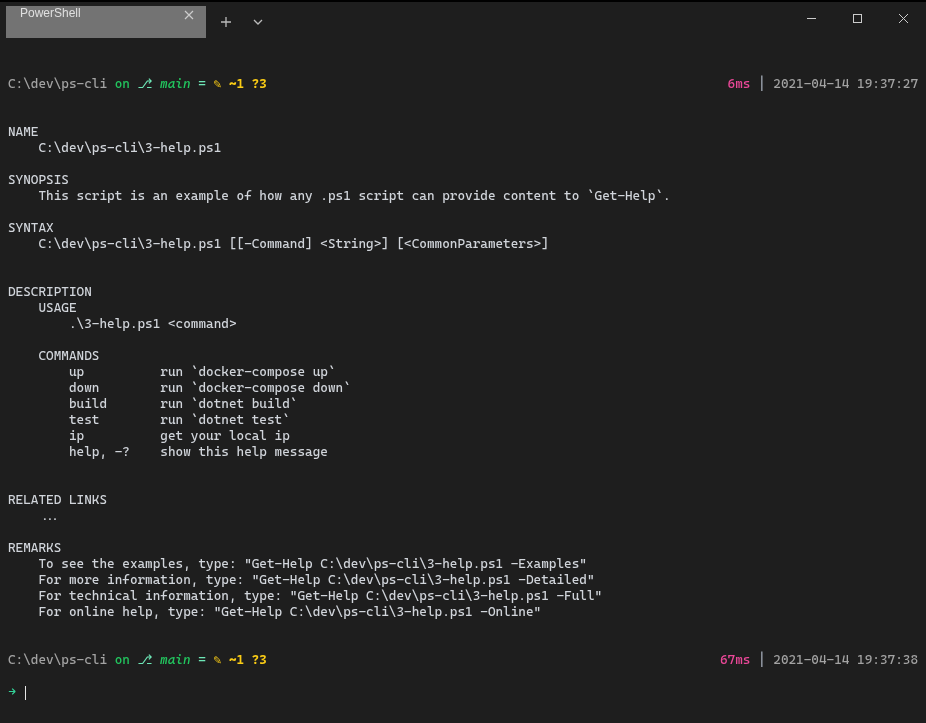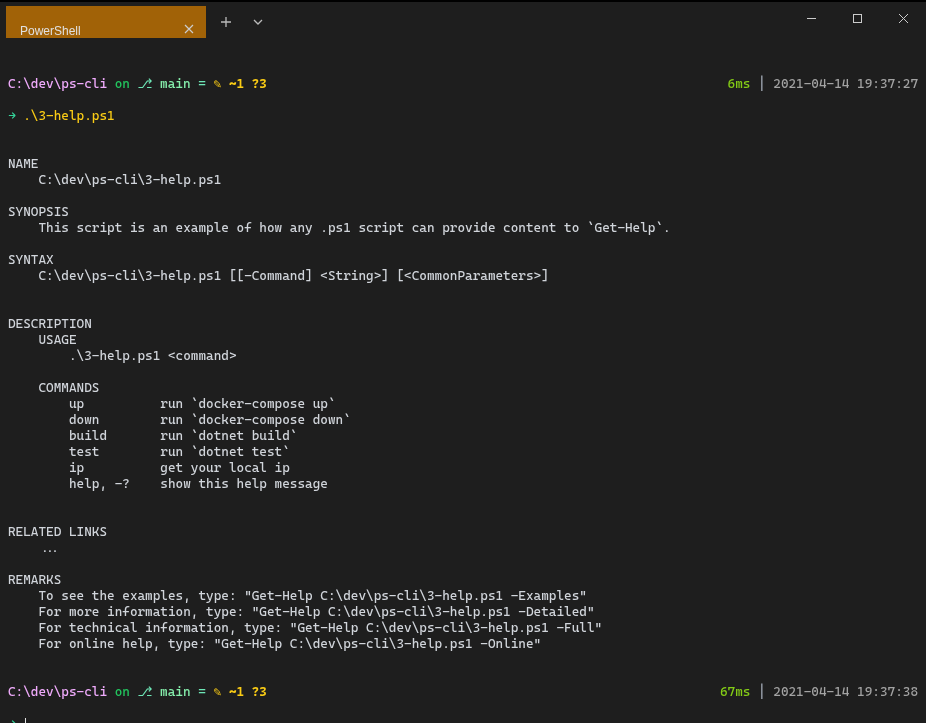--- a/index.html
+++ b/index.html
@@ -14,25 +14,25 @@
   }
   .title-bar {
     height: 38px;
     background: #1e1e1e;
     display: flex;
     align-items: flex-end;
     position: relative;
     border-top: 2px solid #000;
   }
   .tab {
-    background: #a16207;
+    background: #737373;
     height: 32px;
     margin-left: 6px;
     display: flex;
-    align-items: flex-end;
+    align-items: flex-start;
     padding: 0 8px 0 14px;
     color: #e0e0e0;
     font-family: "Segoe UI", sans-serif;
     font-size: 12px;
     min-width: 200px;
     position: relative;
   }
   .tab-label { flex: 1; }
   .tab-close {
     width: 18px; height: 18px;
@@ -69,28 +69,28 @@
     cursor: pointer;
   }
   .terminal {
     padding: 22px 8px 8px 8px;
     line-height: 16px;
     white-space: pre;
     font-size: 13px;
     letter-spacing: 0;
   }
   .prompt-line { display: flex; justify-content: space-between; }
-  .c-path { color: #f0abfc; }
+  .c-path { color: #a3a3a3; }
   .c-on { color: #22c55e; }
   .c-branch-icon { color: #6ee7b7; }
-  .c-branch { color: #86efac; }
+  .c-branch { color: #22c55e; font-style: italic; }
   .c-eq { color: #6ee7b7; }
   .c-pencil { color: #facc15; }
   .c-dirty { color: #facc15; font-weight: bold; }
-  .c-time-ms { color: #84cc16; }
+  .c-time-ms { color: #ec4899; }
   .c-pipe { color: #9ca3af; }
   .c-timestamp { color: #a3a3a3; }
   .c-arrow { color: #34d399; }
   .c-cmd { color: #facc15; }
   .c-out { color: #d1d5db; }
   .cursor-block {
     display: inline-block;
     width: 1px;
     height: 14px;
     background: #e5e5e5;
@@ -139,21 +139,20 @@
     <div class="win-btn">
       <svg width="11" height="11" viewBox="0 0 11 11">
           <path d="M1 1 L10 10 M10 1 L1 10" stroke="#ccc" stroke-width="1"></path>
         </svg>
     </div>
   </div>
 </div>
 
 <div class="terminal">
 <div class="prompt-line"><span><span class="c-path">C:\dev\ps-cli</span><span class="c-on"> on </span><span class="c-branch-icon">⎇ </span><span class="c-branch">main</span><span class="c-eq"> =</span> <span class="c-pencil">✎ </span><span class="c-dirty">~1 ?3</span></span><span><span class="c-time-ms">6ms</span><span class="c-pipe"> │ </span><span class="c-timestamp">2021-04-14 19:37:27</span></span></div>
-<div><span class="c-arrow">→</span> <span class="c-cmd">.\3-help.ps1</span></div>
 <span class="c-out">
 NAME
     C:\dev\ps-cli\3-help.ps1
 
 SYNOPSIS
     This script is an example of how any .ps1 script can provide content to `Get-Help`.
 
 SYNTAX
     C:\dev\ps-cli\3-help.ps1 [[-Command] &lt;String&gt;] [&lt;CommonParameters&gt;]
 

